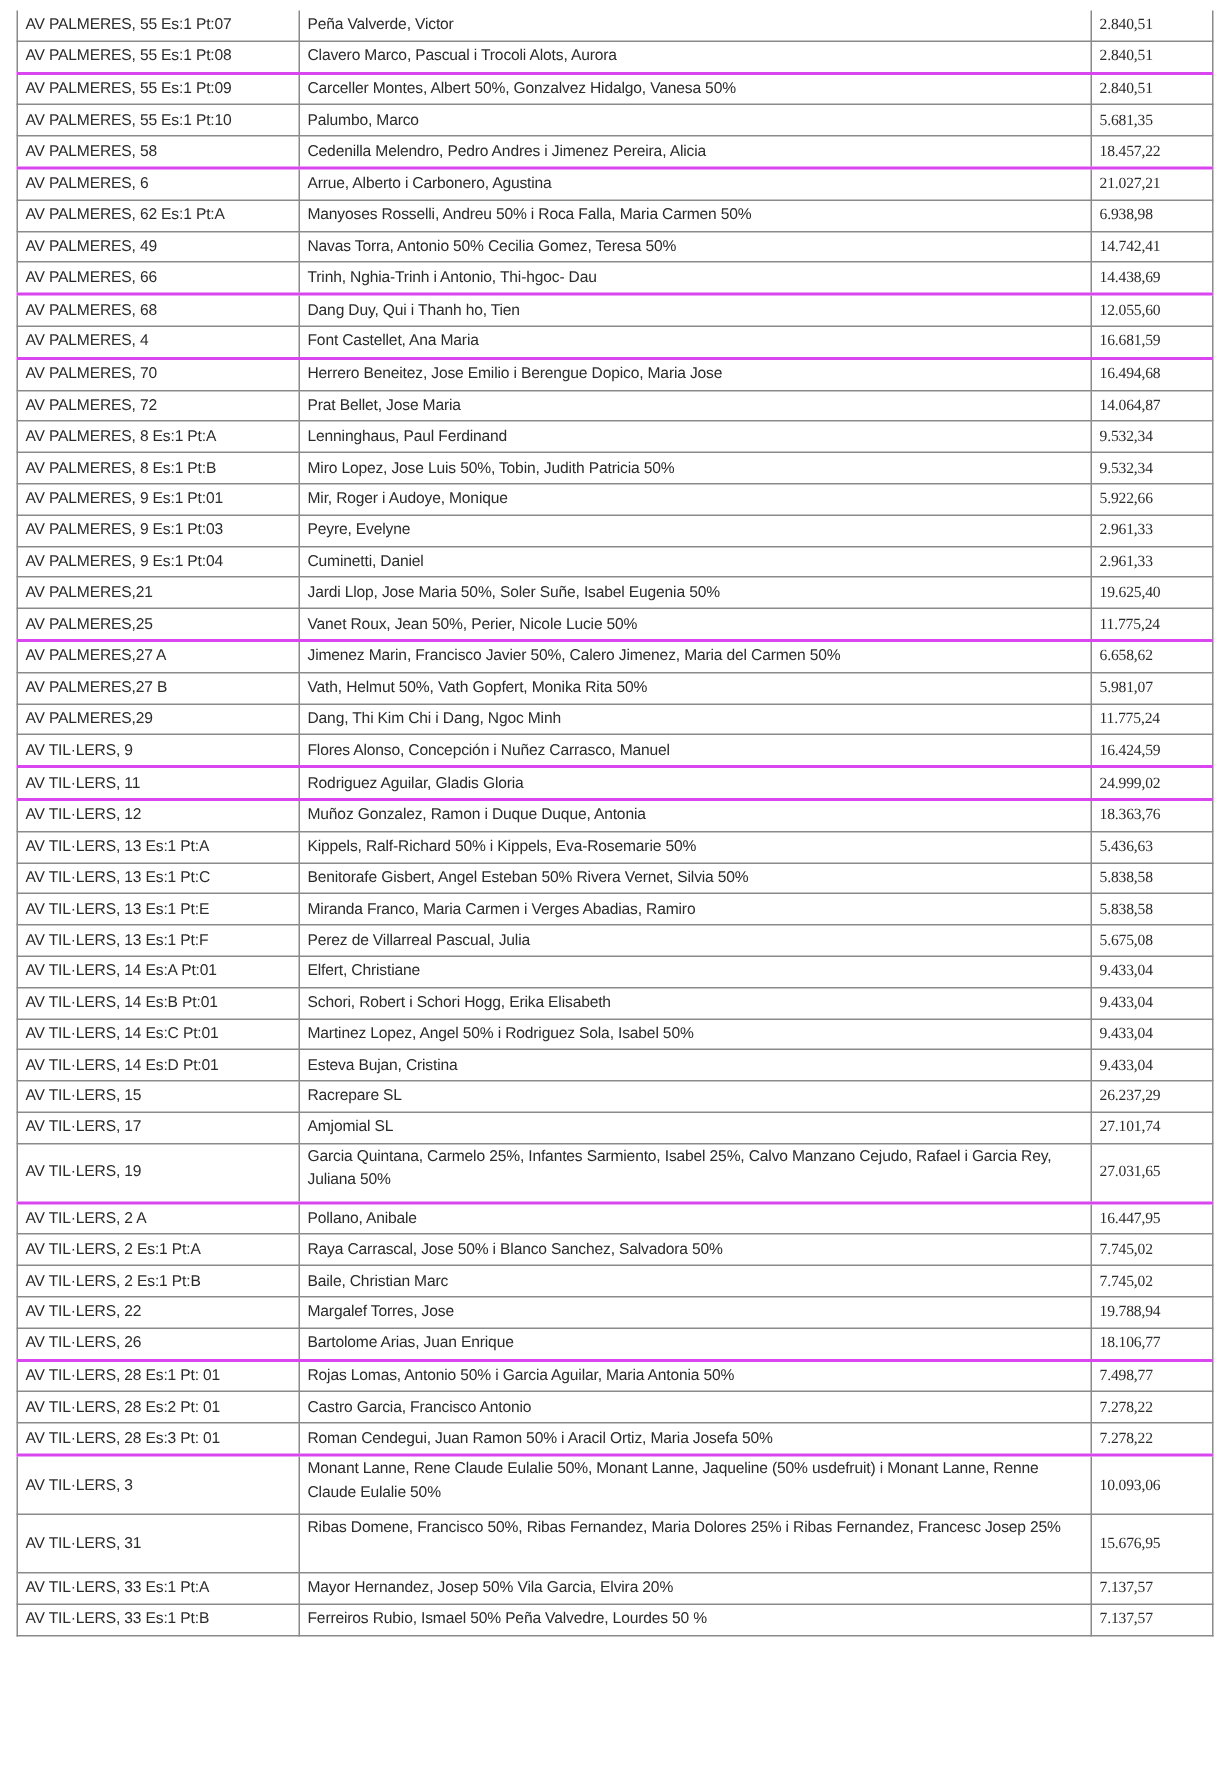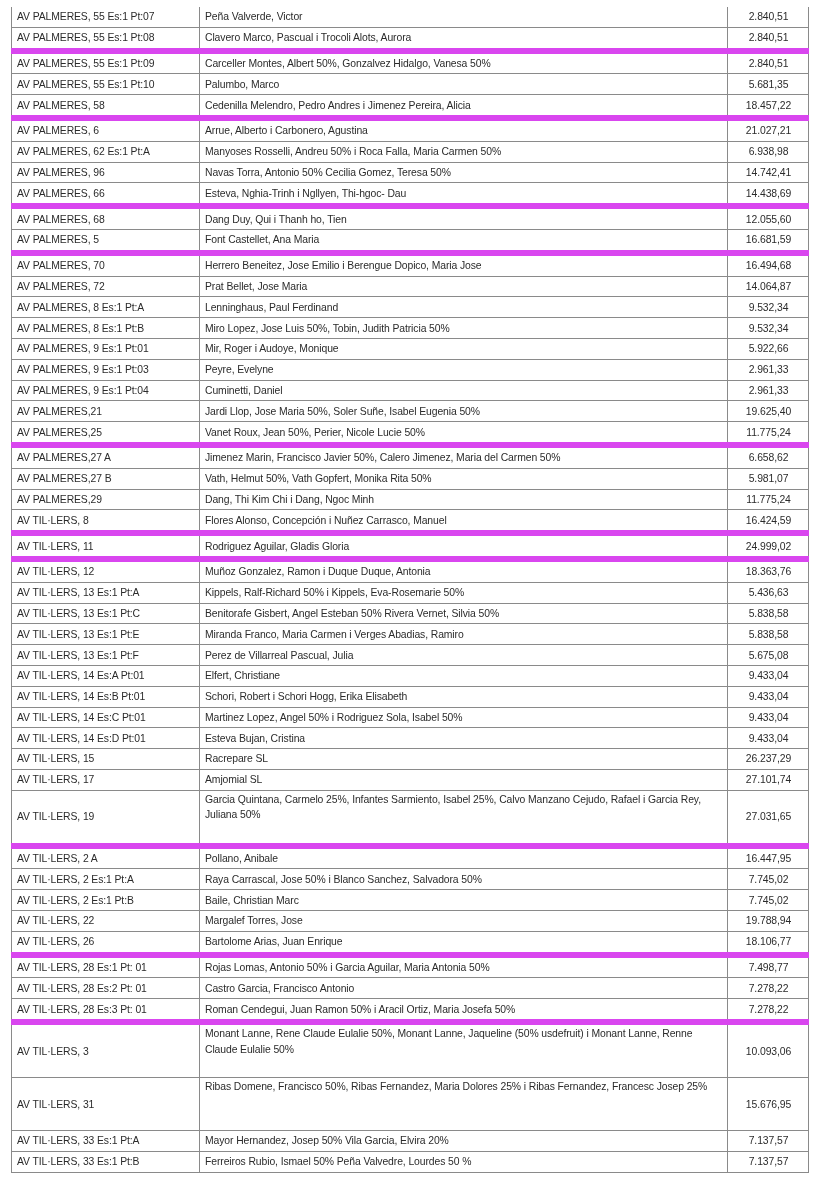--- a/index.html
+++ b/index.html
@@ -35,32 +35,32 @@
       border: 1px solid #8a8a8a;
       padding: 0 5px;
       height: 19.8px;
       line-height: 13px;
       vertical-align: middle;
       white-space: nowrap;
       overflow: hidden;
     }
     table.registry tr:first-child td { border-top: none; margin-left: 16px; }
     table.registry td.owner { padding-left: 5px; }
-    table.registry td.value { text-align: center; padding-right: 4px; }
+    table.registry td.value { text-align: left; padding-right: 4px; font-family: Liberation Serif, serif; }
     table.registry tr.tall td {
       height: 36px;
     }
     table.registry tr.tall td.owner {
       white-space: normal;
       line-height: 15.5px;
       padding-top: 1px;
-      padding-bottom: 15px;
+      padding-bottom: 1px;
       vertical-align: top;
     }
-    table.registry tr.thick-top td { border-top: 6px solid #d946ef; }
+    table.registry tr.thick-top td { border-top: 2px solid #d946ef; }
   </style>
 </head>
 <body>
 
 <div class="sheet">
   <table class="registry">
     <colgroup>
       <col class="c-addr">
       <col class="c-owner">
       <col class="c-value">
@@ -95,36 +95,36 @@
           <td class="address">AV PALMERES, 6</td>
           <td class="owner">Arrue, Alberto i Carbonero, Agustina</td>
           <td class="value">21.027,21</td>
         </tr>
         <tr>
           <td class="address">AV PALMERES, 62 Es:1 Pt:A</td>
           <td class="owner">Manyoses Rosselli, Andreu 50% i Roca Falla, Maria Carmen 50%</td>
           <td class="value">6.938,98</td>
         </tr>
         <tr>
-          <td class="address">AV PALMERES, 96</td>
+          <td class="address">AV PALMERES, 49</td>
           <td class="owner">Navas Torra, Antonio 50% Cecilia Gomez, Teresa 50%</td>
           <td class="value">14.742,41</td>
         </tr>
         <tr>
           <td class="address">AV PALMERES, 66</td>
-          <td class="owner">Esteva, Nghia-Trinh i Ngllyen, Thi-hgoc- Dau</td>
+          <td class="owner">Trinh, Nghia-Trinh i Antonio, Thi-hgoc- Dau</td>
           <td class="value">14.438,69</td>
         </tr>
         <tr class="thick-top">
           <td class="address">AV PALMERES, 68</td>
           <td class="owner">Dang Duy, Qui i Thanh ho, Tien</td>
           <td class="value">12.055,60</td>
         </tr>
         <tr>
-          <td class="address">AV PALMERES, 5</td>
+          <td class="address">AV PALMERES, 4</td>
           <td class="owner">Font Castellet, Ana Maria</td>
           <td class="value">16.681,59</td>
         </tr>
         <tr class="thick-top">
           <td class="address">AV PALMERES, 70</td>
           <td class="owner">Herrero Beneitez, Jose Emilio i Berengue Dopico, Maria Jose</td>
           <td class="value">16.494,68</td>
         </tr>
         <tr>
           <td class="address">AV PALMERES, 72</td>
@@ -175,21 +175,21 @@
           <td class="address">AV PALMERES,27 B</td>
           <td class="owner">Vath, Helmut 50%, Vath Gopfert, Monika Rita 50%</td>
           <td class="value">5.981,07</td>
         </tr>
         <tr>
           <td class="address">AV PALMERES,29</td>
           <td class="owner">Dang, Thi Kim Chi i Dang, Ngoc Minh</td>
           <td class="value">11.775,24</td>
         </tr>
         <tr>
-          <td class="address">AV TIL·LERS, 8</td>
+          <td class="address">AV TIL·LERS, 9</td>
           <td class="owner">Flores Alonso, Concepción i Nuñez Carrasco, Manuel</td>
           <td class="value">16.424,59</td>
         </tr>
         <tr class="thick-top">
           <td class="address">AV TIL·LERS, 11</td>
           <td class="owner">Rodriguez Aguilar, Gladis Gloria</td>
           <td class="value">24.999,02</td>
         </tr>
         <tr class="thick-top">
           <td class="address">AV TIL·LERS, 12</td>

